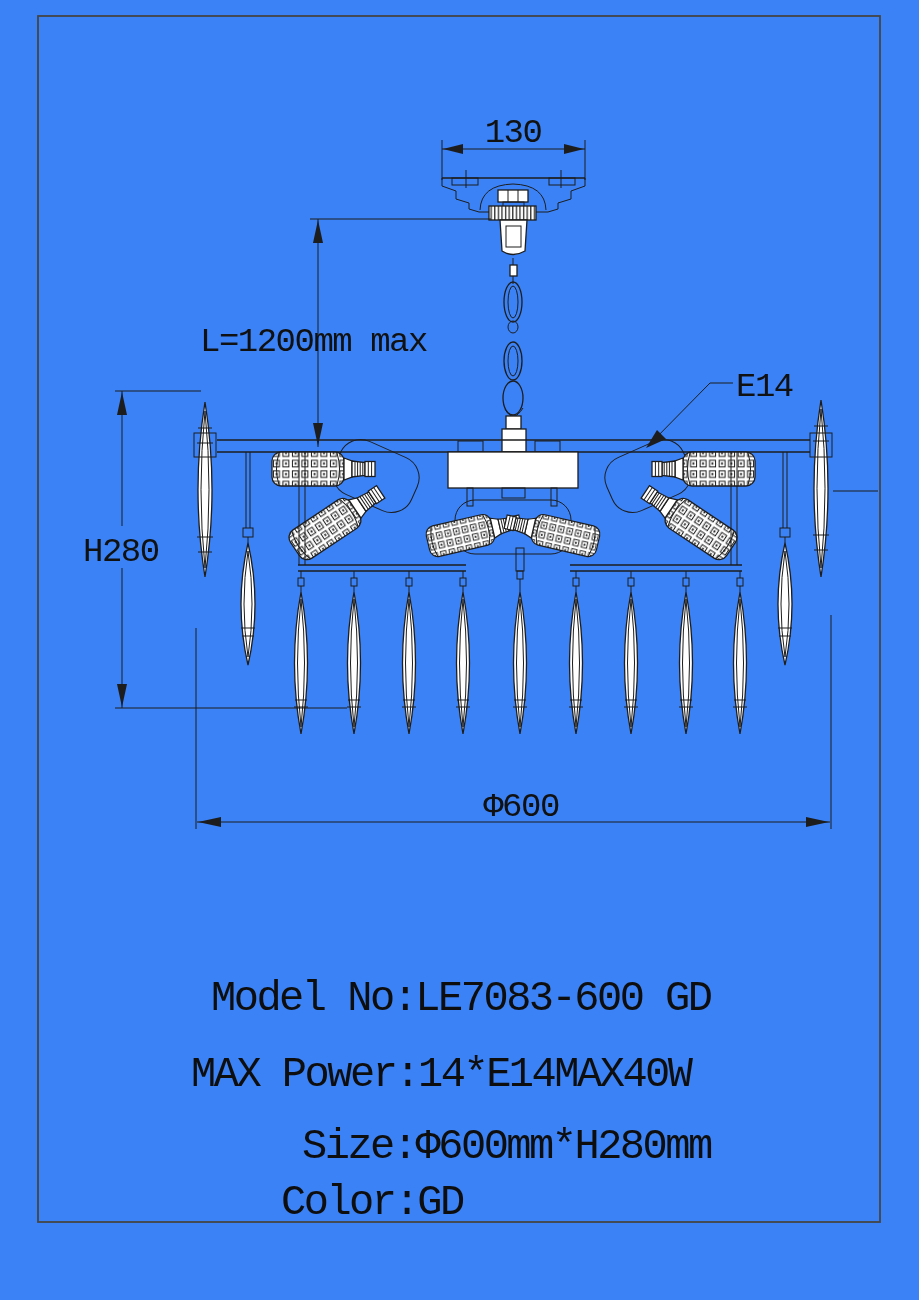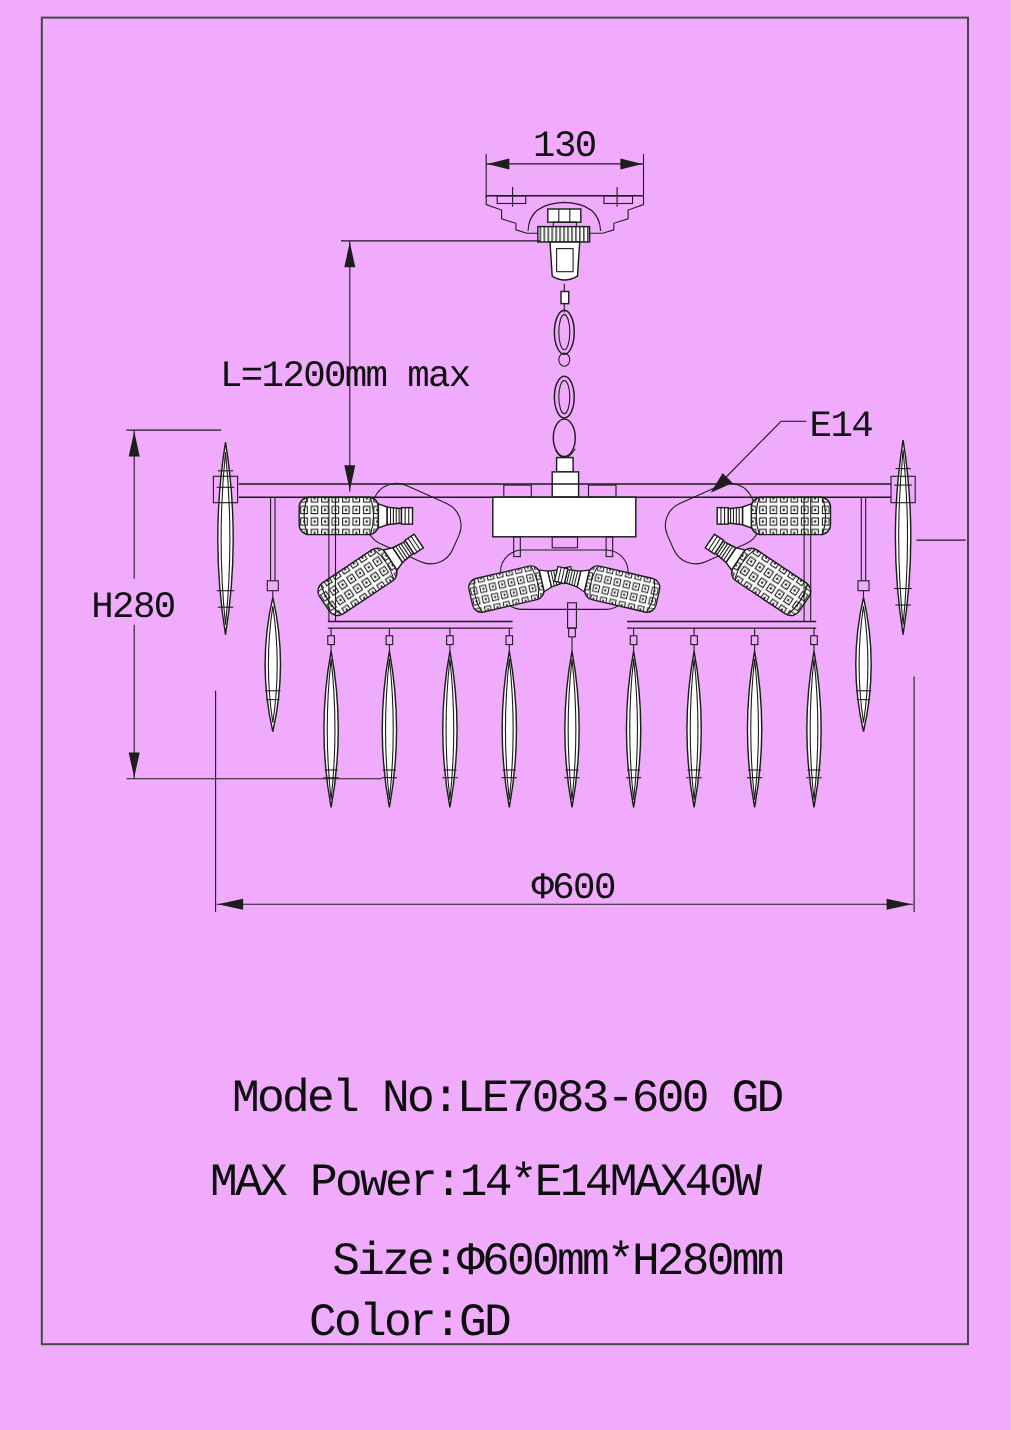--- a/index.html
+++ b/index.html
@@ -1,16 +1,16 @@
 <!DOCTYPE html>
 <html><head>
 <meta charset="utf-8">
 <style>
   html,body{margin:0;padding:0;background:#ffffff;}
-  .page{position:relative;width:919px;height:1300px;background:#f0abfc;overflow:hidden;}
+  .page{position:relative;width:919px;height:1300px;background:#3b82f6;overflow:hidden;}
   svg{position:absolute;left:0;top:0;}
   .ln{stroke:#1d1d1d;fill:none;stroke-width:1.3;}
   .thin{stroke:#1d1d1d;fill:none;stroke-width:1;}
   .fw{fill:#ffffff;stroke:#1d1d1d;stroke-width:1.3;}
   .solid{fill:#1d1d1d;stroke:none;}
   .dimtxt{font-family:"Liberation Mono","DejaVu Sans Mono",monospace;font-size:34px;letter-spacing:-1.5px;fill:#111;}
   .spectxt{font-family:"Liberation Mono","DejaVu Sans Mono",monospace;font-size:42px;letter-spacing:-2.5px;fill:#0e0e0e;}
 </style>
 </head>
 <body>

